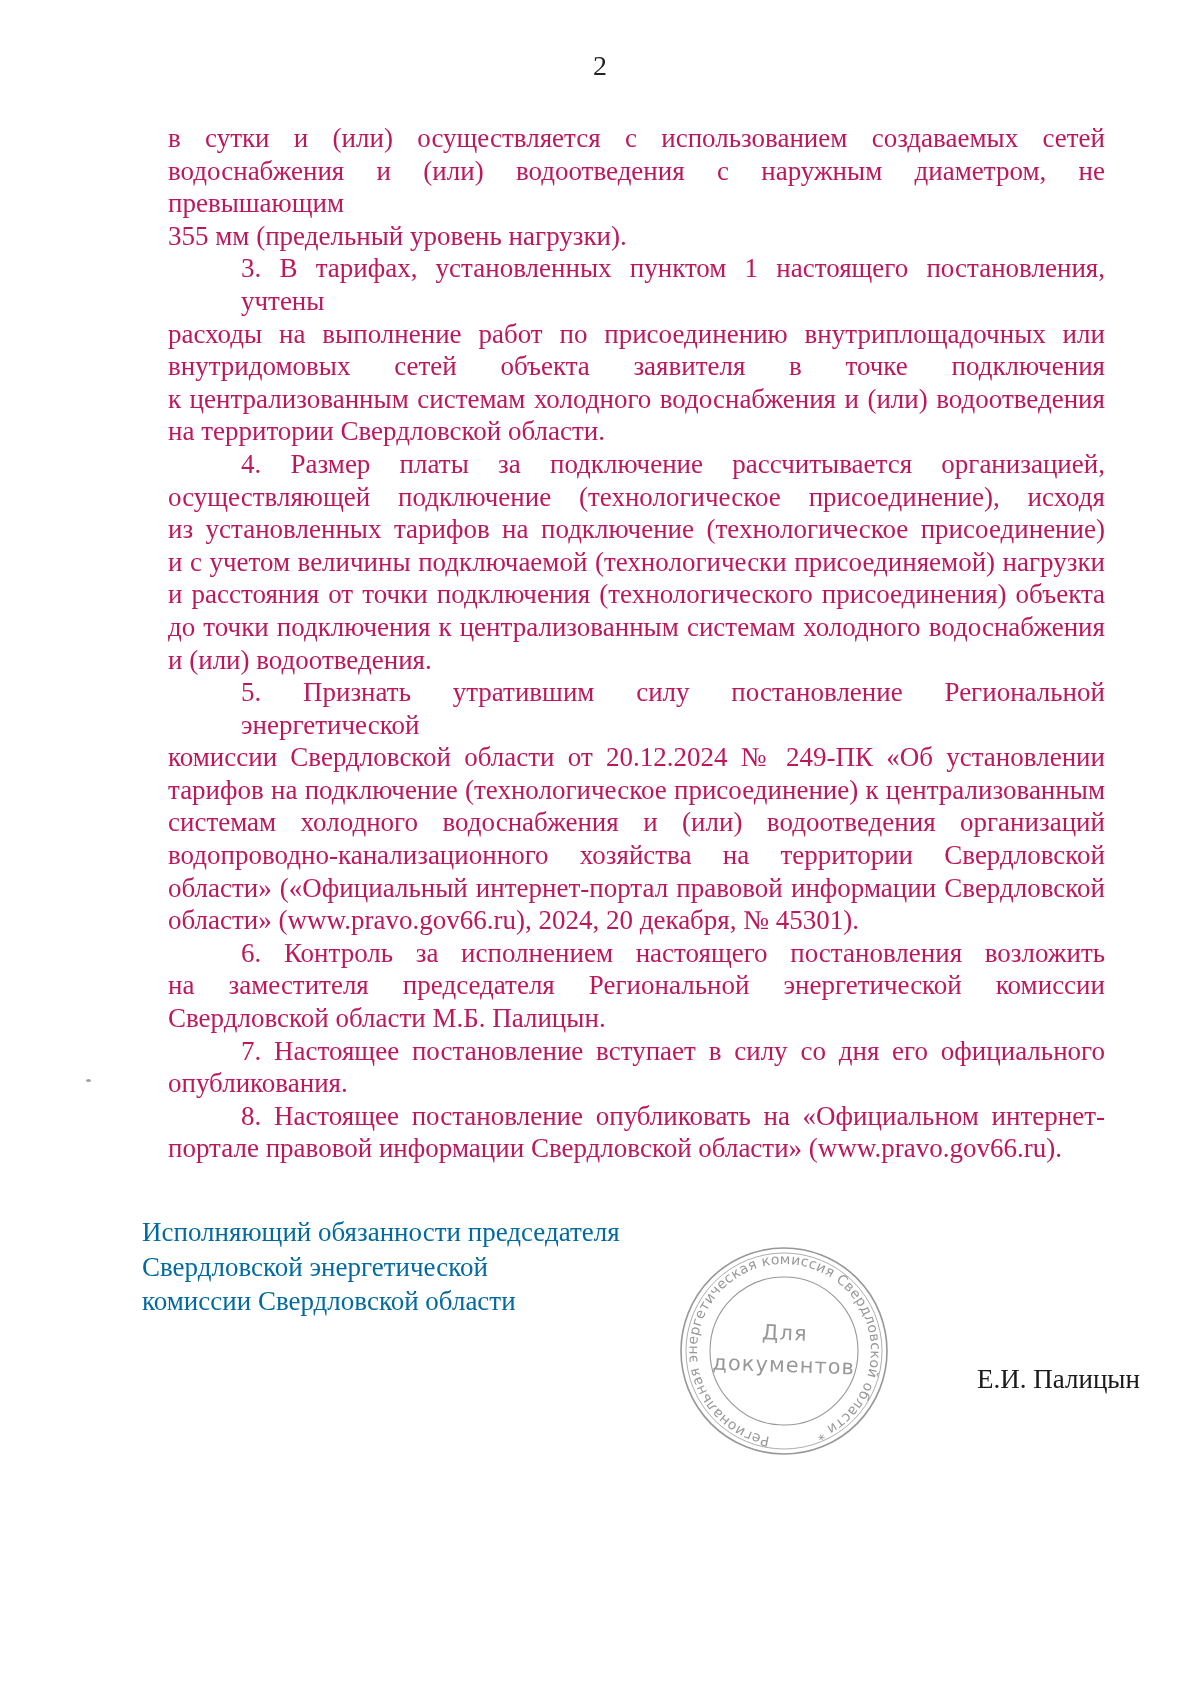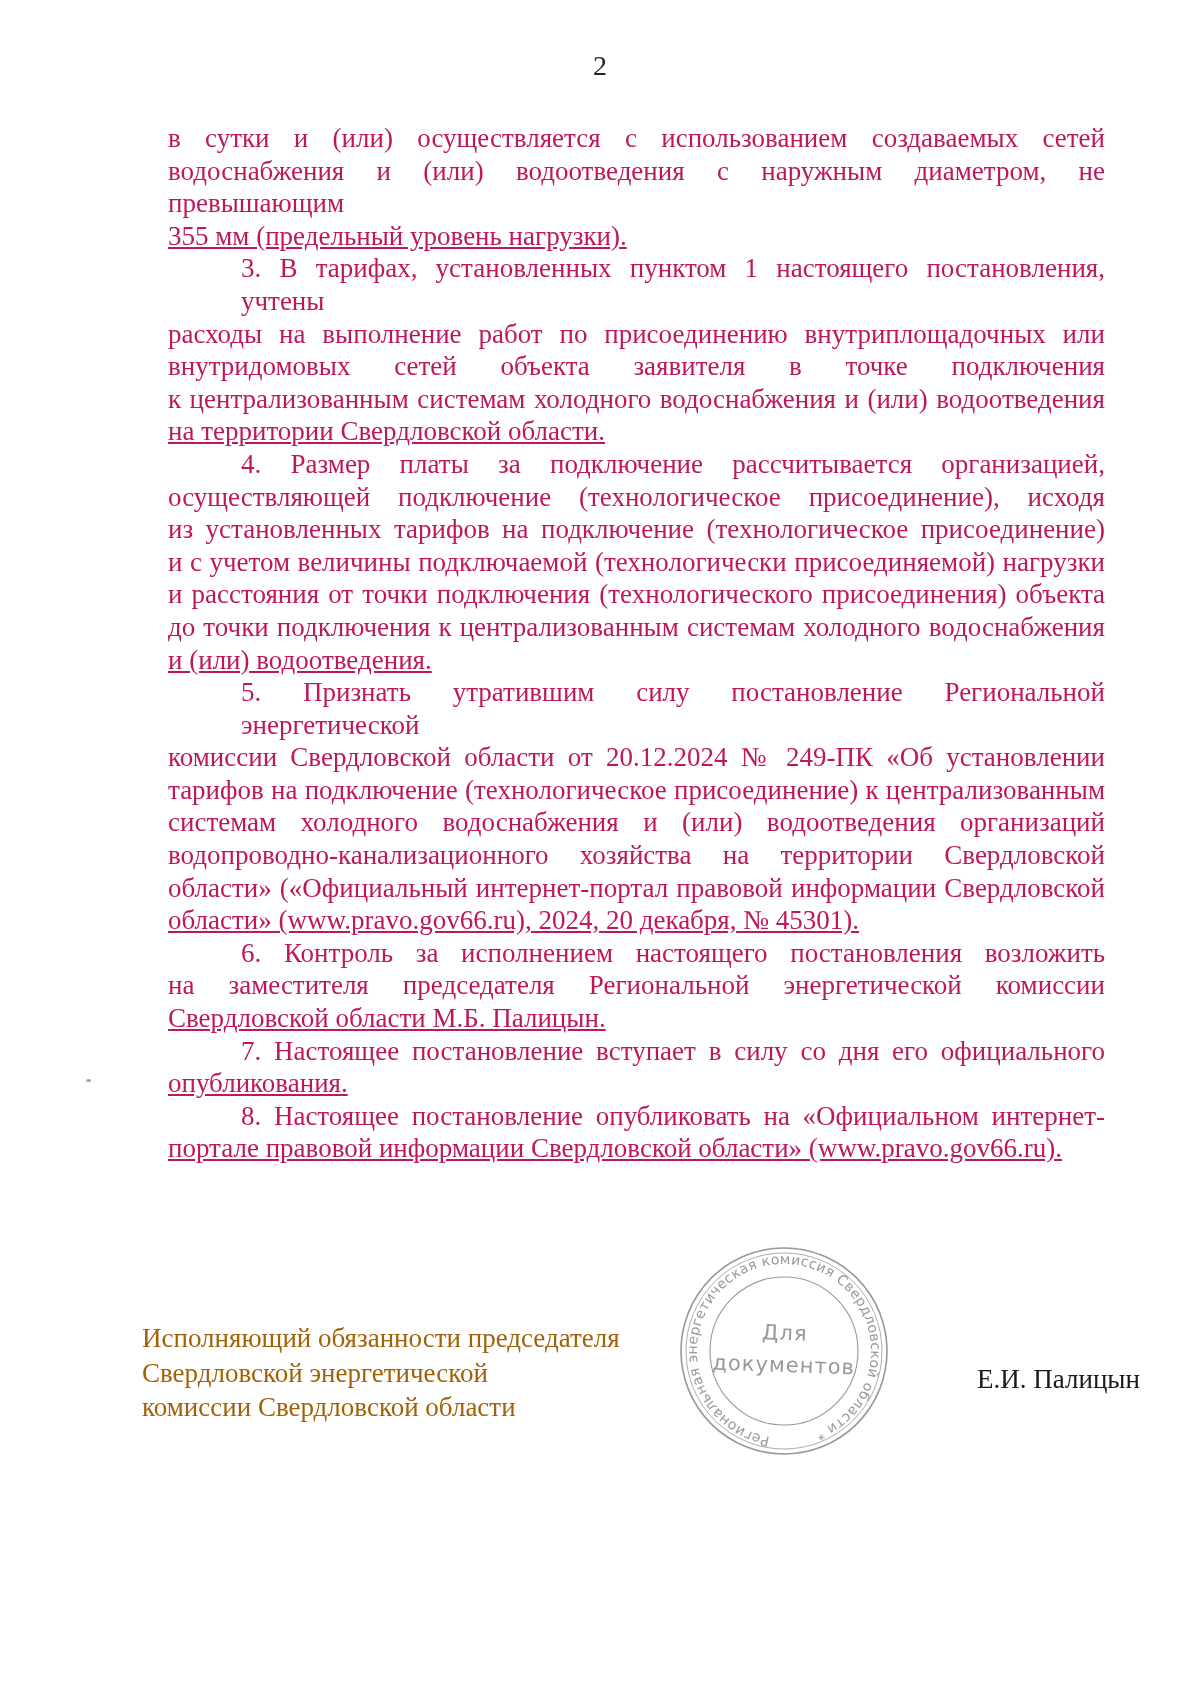--- a/index.html
+++ b/index.html
@@ -12,24 +12,24 @@
   .page-number {
     position:absolute; top:50px; left:0; width:1200px;
     text-align:center; font-size:28px; color:#222;
   }
   .body-text {
     position:absolute; left:160px; top:122px; width:937px;
     font-size:27px; line-height:32.6px; color:#be185d;margin-left:8px;
   }
   .line { text-align:justify; text-align-last:justify; text-justify:inter-word; white-space:normal; }
   .line.indent { padding-left:73px; }
-  .line.last { text-align-last:left;text-decoration:underline; }
+  .line.last { text-align-last:left; }
   .signature-block {
-    position:absolute; left:142px; top:1321px; width:620px;
-    font-size:27px; line-height:34.5px; color:#a16207;
+    position:absolute; left:142px; top:1215px; width:620px;
+    font-size:27px; line-height:34.5px; color:#0369a1;
   }
   .signature-name {
     position:absolute; left:977px; top:1316px;
     font-size:27px; color:#1b1b1b; white-space:nowrap;margin-top:48px;
   }
   .stamp {
     position:absolute; left:664px; top:1231px; width:240px; height:240px;
     opacity:0.88;
   }
   .stamp text { font-family:"DejaVu Sans", sans-serif; }

